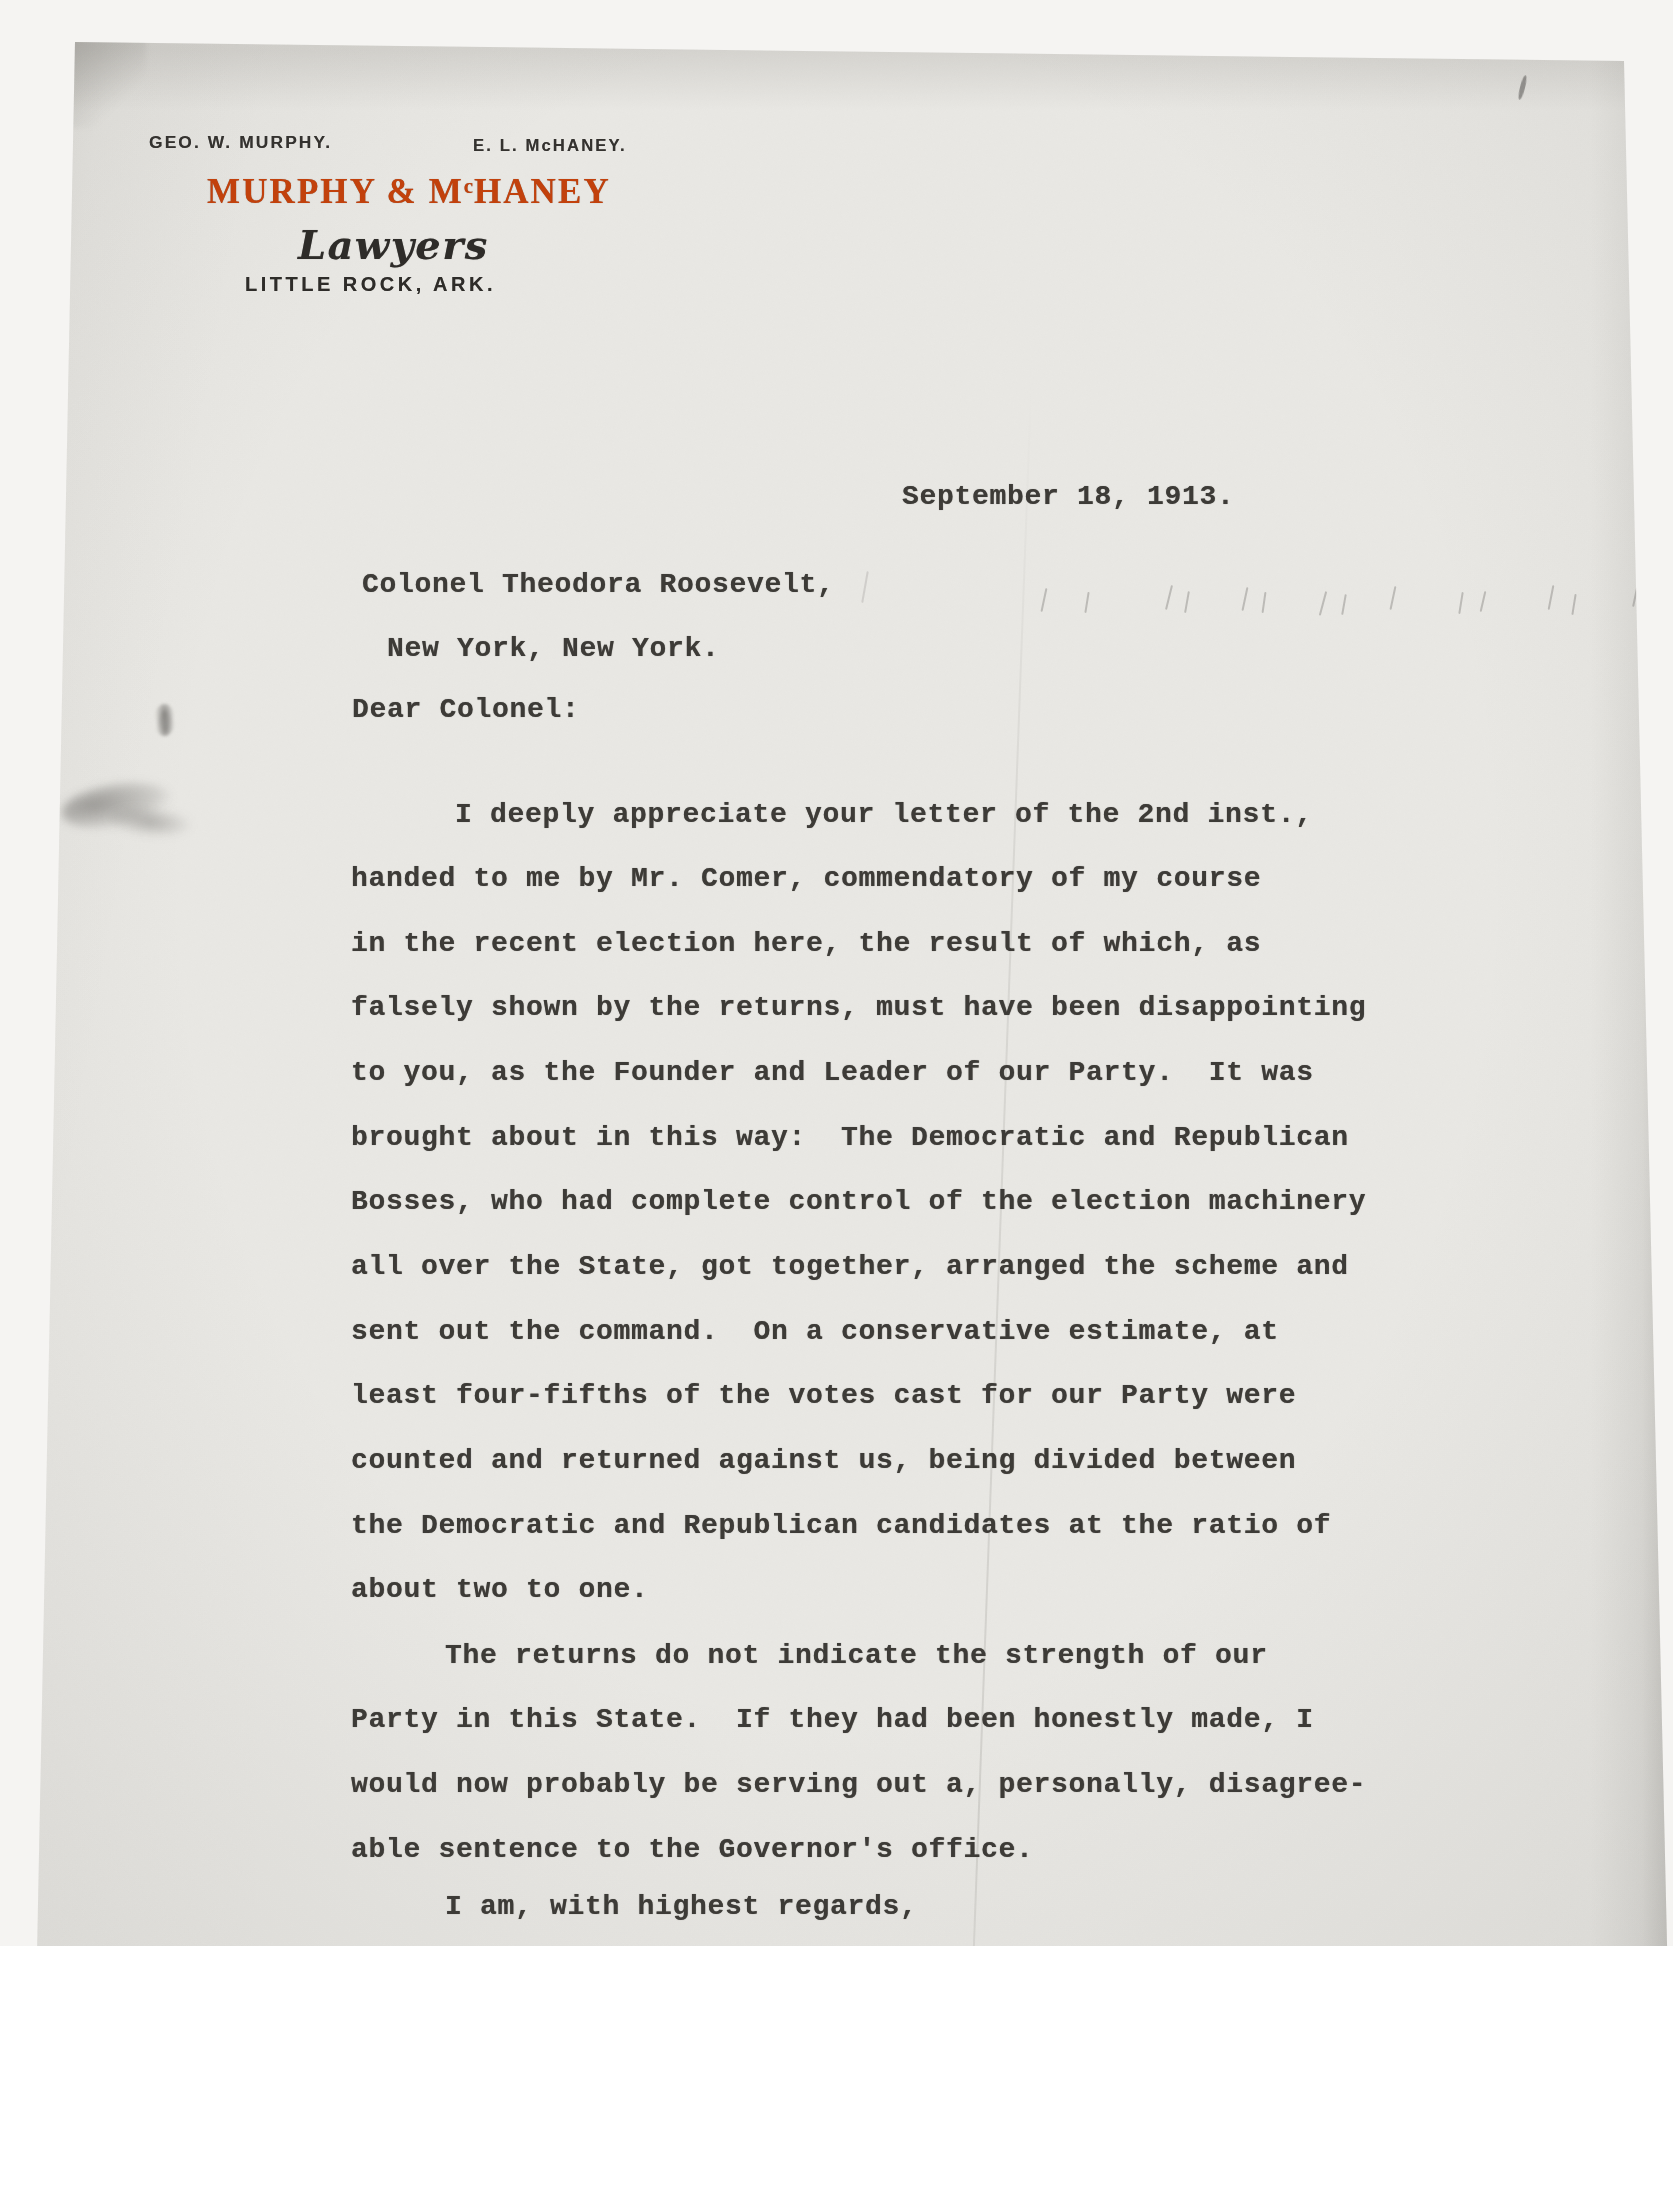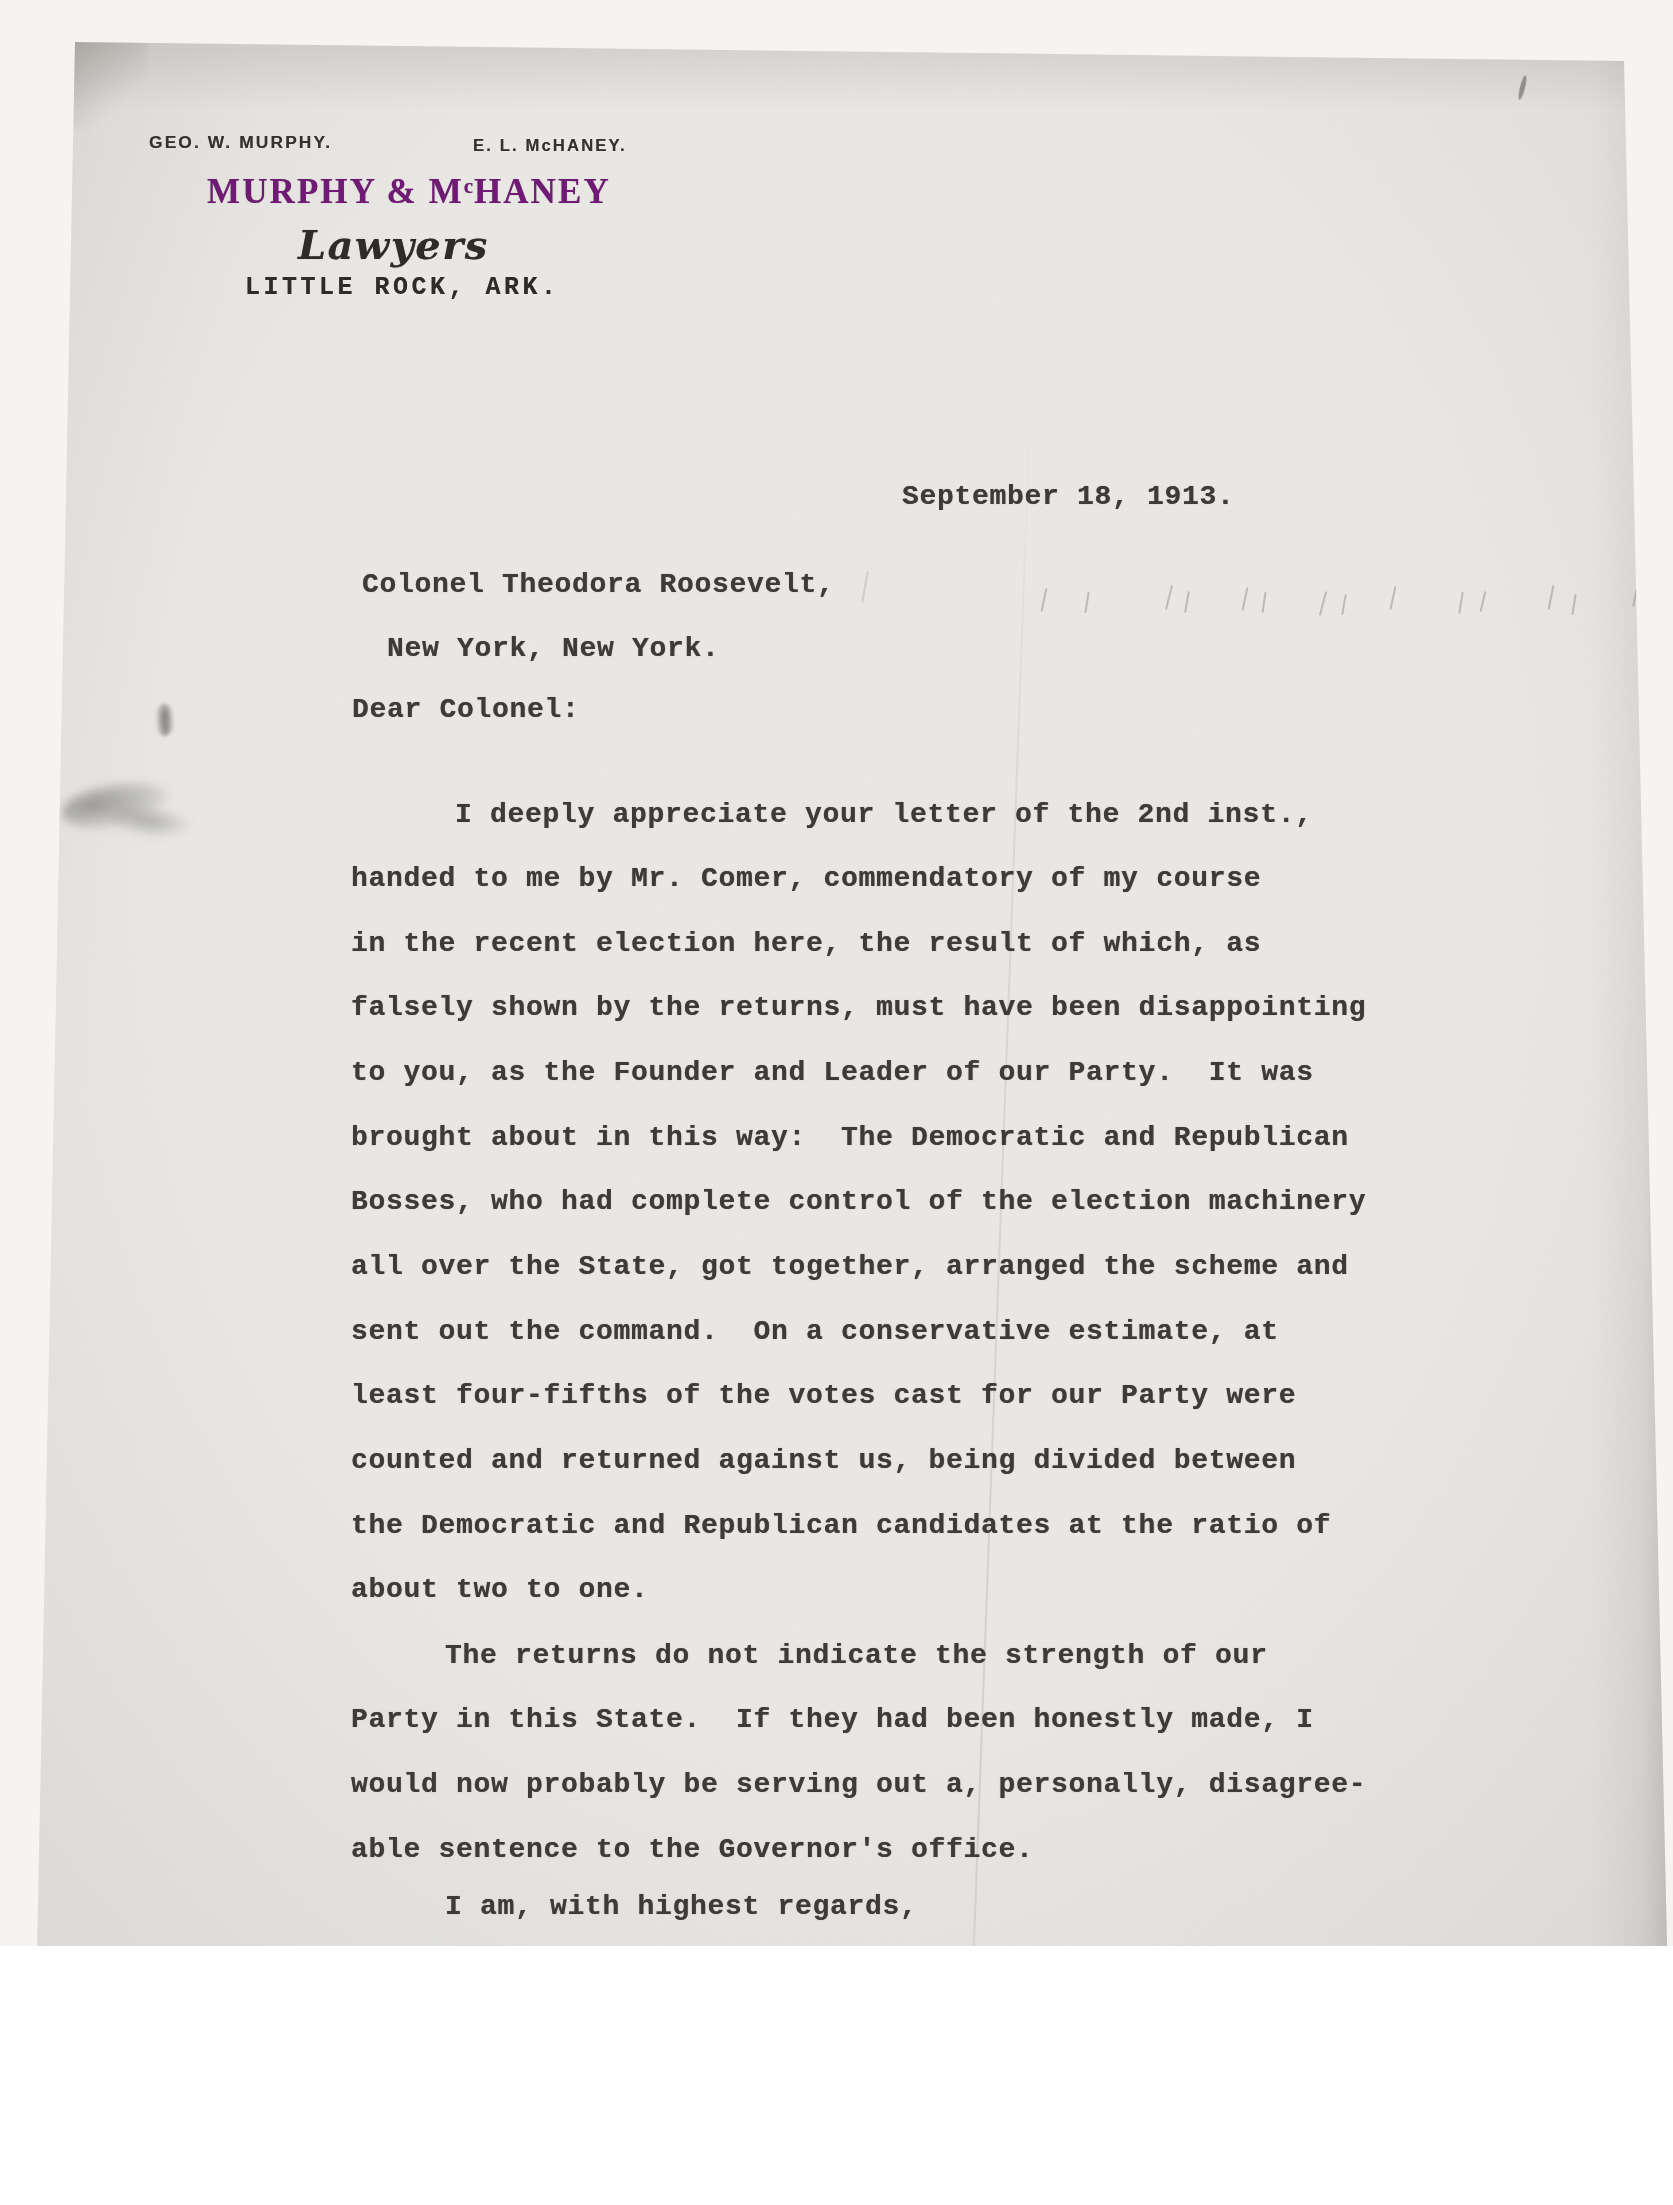--- a/index.html
+++ b/index.html
@@ -10,26 +10,26 @@
   .shade{position:absolute;pointer-events:none;}
   .grain{position:absolute;inset:0;opacity:.5;}
   
   .t{position:absolute;font-family:"Liberation Mono","DejaVu Sans Mono",monospace;font-weight:700;
      font-size:28px;letter-spacing:0.7px;color:#3d3b37;white-space:pre;line-height:1.1;
      text-shadow:0 0 0.9px rgba(61,59,55,.55),0.3px 0.3px 0.4px rgba(61,59,55,.28);}
   
   .lh-name{position:absolute;font-family:"Liberation Sans",sans-serif;font-weight:700;
      font-size:17.4px;letter-spacing:2.1px;color:#34322f;text-shadow:0 0 0.6px rgba(52,50,47,.5);}
   .lh-firm{position:absolute;font-family:"Liberation Serif",serif;font-weight:700;
-     font-size:35px;letter-spacing:2.1px;color:#701a75;text-shadow:0 0 0.7px rgba(46,44,41,.5);}
+     font-size:35px;letter-spacing:2.1px;color:#c2410c;text-shadow:0 0 0.7px rgba(46,44,41,.5);}
   .lh-firm .sup{font-size:21px;vertical-align:9.7px;letter-spacing:0.7px;}
   .lh-type{position:absolute;font-family:"DejaVu Serif",serif;font-weight:700;font-style:italic;
      font-size:40px;color:#2e2c29;letter-spacing:1.4px;text-shadow:0 0 0.7px rgba(46,44,41,.55);}
-  .lh-loc{position:absolute;font-family:Liberation Mono, monospace;font-weight:700;
-     font-size:25px;letter-spacing:3.5px;color:#2e2c29;text-shadow:0 0 0.6px rgba(46,44,41,.5);}
+  .lh-loc{position:absolute;font-family:Liberation Sans, sans-serif;font-weight:700;
+     font-size:20px;letter-spacing:3.5px;color:#2e2c29;text-shadow:0 0 0.6px rgba(46,44,41,.5);}
   .tick{position:absolute;width:2.1px;background:rgba(95,93,90,.32);border-radius:1.4px;}
   .smudge{position:absolute;border-radius:50%;filter:blur(4.2px);}
   .sig{position:absolute;left:942px;top:1917px;}
 </style>
 </head>
 <body>
 
 <div class="stage">
   <div class="paper">
 

